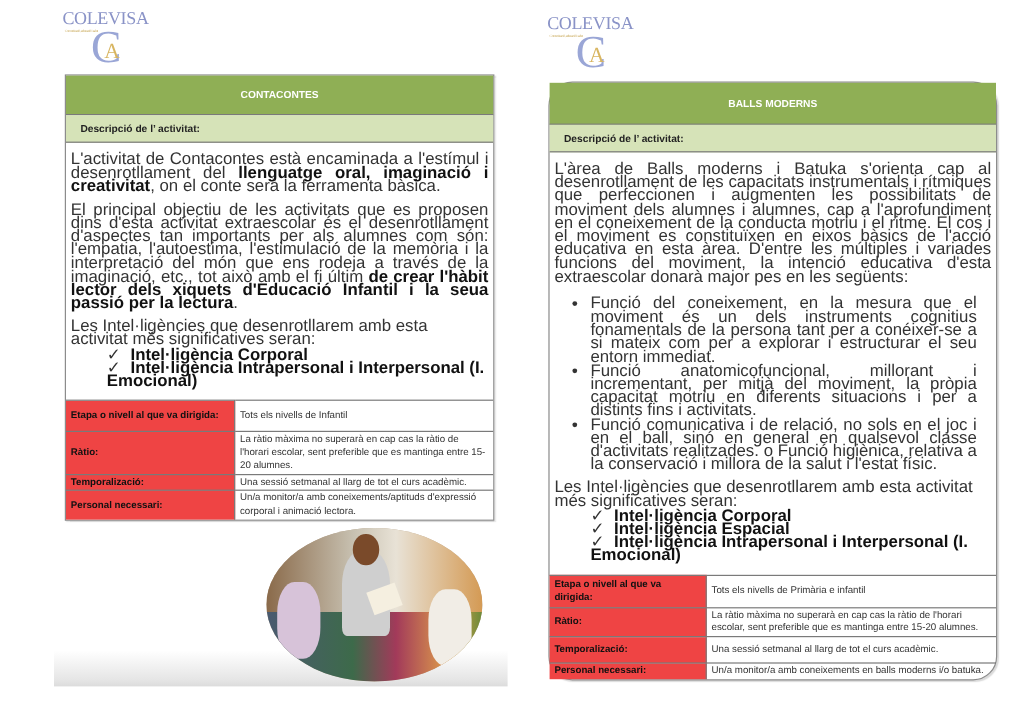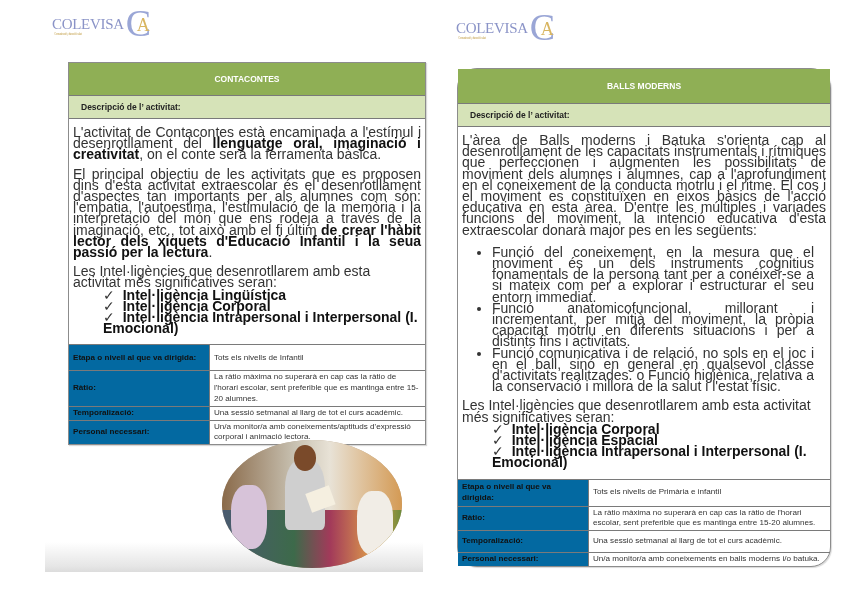--- a/index.html
+++ b/index.html
@@ -1,18 +1,18 @@
 <!DOCTYPE html>
 <html><head>
 <meta charset="utf-8">
 <style>
   html, body { margin:0; padding:0; }
   body { width:842px; height:595px; background:#ffffff; position:relative; overflow:hidden;
          font-family:"Liberation Sans", sans-serif; color:#222; }
-  .logo { position:absolute; display:flex; align-items:center; }
+  .logo { position:absolute; display:flex; align-items:center;flex-direction:column; }
   .logo .word { font-family:"Liberation Serif", serif; color:#8a93c7; font-size:15px; letter-spacing:-0.3px; position:relative; }
   .logo .word .tag { position:absolute; left:2px; top:16px; font-size:3px; color:#c9a95a; white-space:nowrap; }
   .logo .mono { position:relative; width:26px; height:32px; margin-left:2px; }
   .logo .mono .c { position:absolute; left:0; top:-4px; font-family:"Liberation Serif", serif; font-size:38px; color:#9aa6d6; line-height:1; }
   .logo .mono .a { position:absolute; left:11px; top:8px; font-family:"Liberation Serif", serif; font-size:18px; color:#d8b560; line-height:1; }
 
   .card { position:absolute; border:1px solid #8c8c8c; background:#fff; box-shadow:1px 1px 1px rgba(0,0,0,0.15); }
   .card-head { background:#8faf55; color:#fff; font-weight:bold; text-align:center; font-size:8.5px;
                border-bottom:1px solid #7a7a7a; display:flex; align-items:center; justify-content:center; }
   .card-sub { background:#d6e3b8; font-weight:bold; font-size:8.5px; padding-left:12px; border-bottom:1px solid #7a7a7a;
@@ -21,21 +21,21 @@
   .card-body p { margin:0 0 8px 0; text-align:justify; }
   .card-body b { color:#111; }
   ul.checks { list-style:none; margin:0 0 4px 0; padding:0 0 0 30px; }
   ul.checks li { font-weight:bold; color:#111; }
   ul.checks li::before { content:"\2713"; font-weight:normal; margin-right:8px; color:#333; }
   ul.bullets { margin:0 12px 8px 0; padding:0 0 0 30px; }
   ul.bullets li { text-align:justify; }
 
   table.info { width:100%; border-collapse:collapse; font-size:8.1px; line-height:10.8px; }
   table.info td { border:1px solid #7a7a7a; padding:1px 4px; vertical-align:middle; color:#333; }
-  table.info td.lbl { background:#0369a1; font-weight:bold; color:#111; }
+  table.info td.lbl { background:#ef4444; font-weight:bold; color:#111; }
   table.info tr:first-child td { border-top:none; }
   table.info tr td:first-child { border-left:none; }
   table.info tr td:last-child { border-right:none; }
   table.info tr:last-child td { border-bottom:none; }
 
   .photo-strip { position:absolute; left:45px; top:542px; width:378px; height:30px;
                  background:linear-gradient(#ffffff, #e6e6e6 80%, #dcdcdc); }
   .photo { position:absolute; left:222px; top:440px; width:180px; height:128px; border-radius:50%;
            overflow:hidden; background:#b9a68f; }
   .photo .bg1 { position:absolute; left:0; top:0; width:100%; height:55%; background:linear-gradient(90deg,#8a6a4a,#c7c0b0 40%,#e8e2d6 60%,#d49a54); }
@@ -64,29 +64,28 @@
   <div class="word">
     <span>COLEVISA</span>
     <span class="tag">Comunicació, educació i salut</span>
   </div>
   <div class="mono">
     <span class="c">C</span>
     <span class="a">A</span>
   </div>
 </div>
 
-<div class="card" style="left:68px; top:62px; width:356px;">
+<div class="card" style="left:54px; top:62px; width:356px;">
   <div class="card-head" style="height:32px;">CONTACONTES</div>
   <div class="card-sub" style="height:22px;">Descripció de l’ activitat:</div>
   <div class="card-body">
     <p><span>L'activitat de Contacontes està encaminada a l'estímul i desenrotllament del </span><b>llenguatge oral, imaginació i creativitat</b><span>, on el conte serà la ferramenta bàsica.</span></p>
     <p><span>El principal objectiu de les activitats que es proposen dins d'esta activitat extraescolar és el desenrotllament d'aspectes tan importants per als alumnes com són: l'empatia, l'autoestima, l'estimulació de la memòria i la interpretació del món que ens rodeja a través de la imaginació, etc., tot això amb el fi últim </span><b>de crear l'hàbit lector dels xiquets d'Educació Infantil i la seua passió per la lectura</b><span>.</span></p>
     <div style="margin-bottom:1px;">Les Intel·ligències que desenrotllarem amb esta activitat més significatives seran:</div>
     <ul class="checks">
-      <li>Intel·ligència Lingüística</li>
       <li>Intel·ligència Corporal</li>
       <li>Intel·ligència Intrapersonal i Interpersonal (I. Emocional)</li>
     </ul>
   </div>
   <table class="info" style="border-top:1px solid #7a7a7a;">
     <tbody>
         <tr style="height:26px;">
       <td class="lbl" style="width:132px;">Etapa o nivell al que va dirigida:</td>
       <td>Tots els nivells de Infantil</td>
     </tr>

